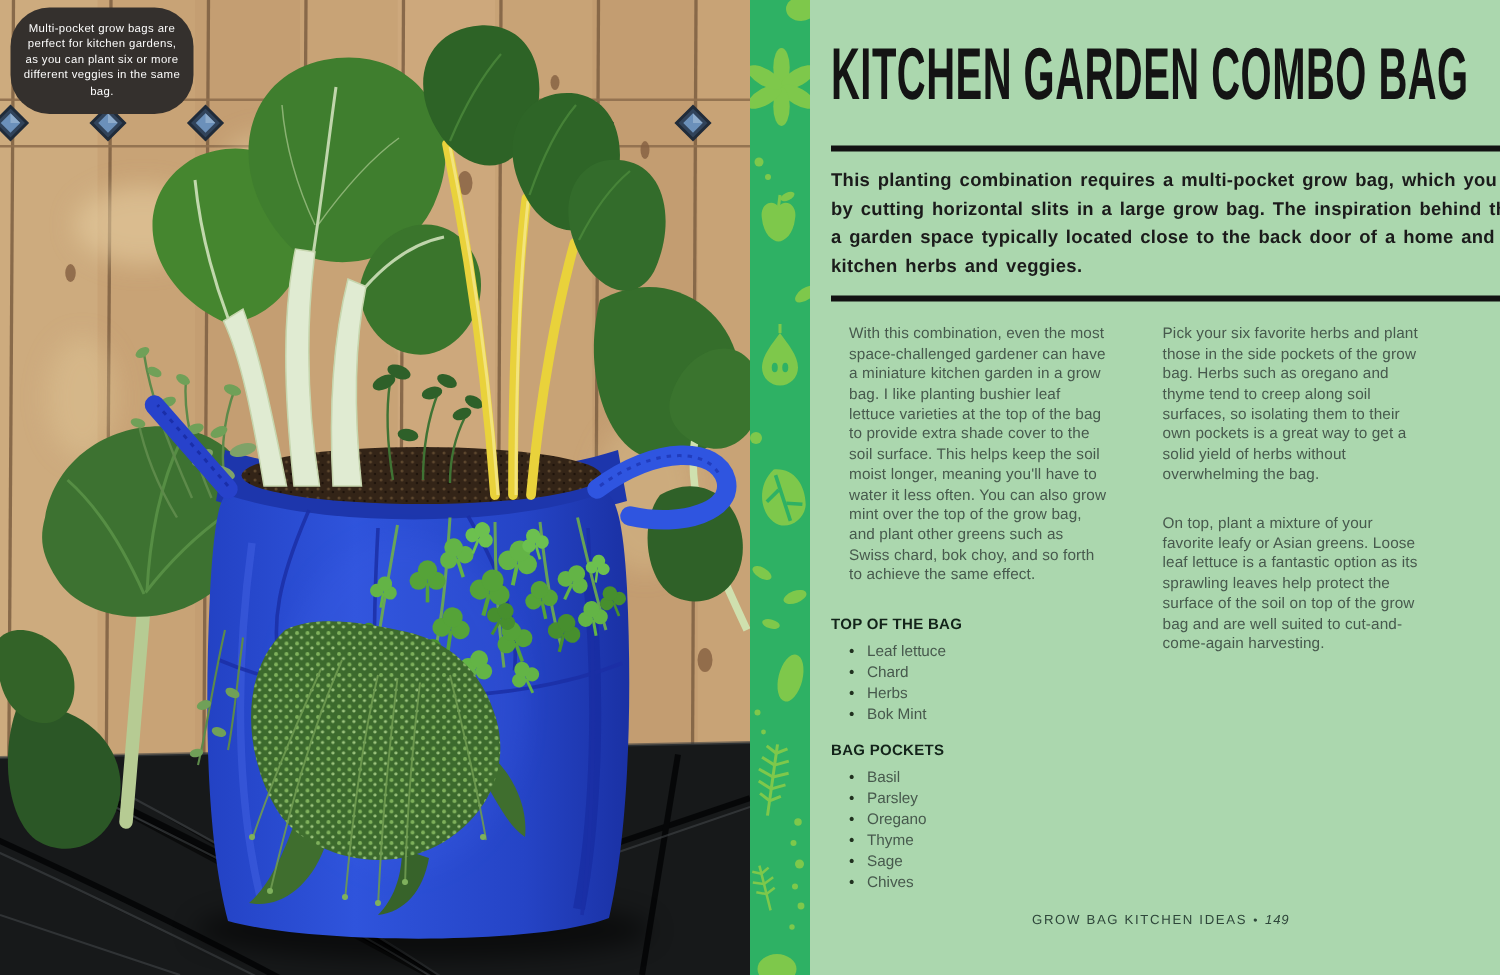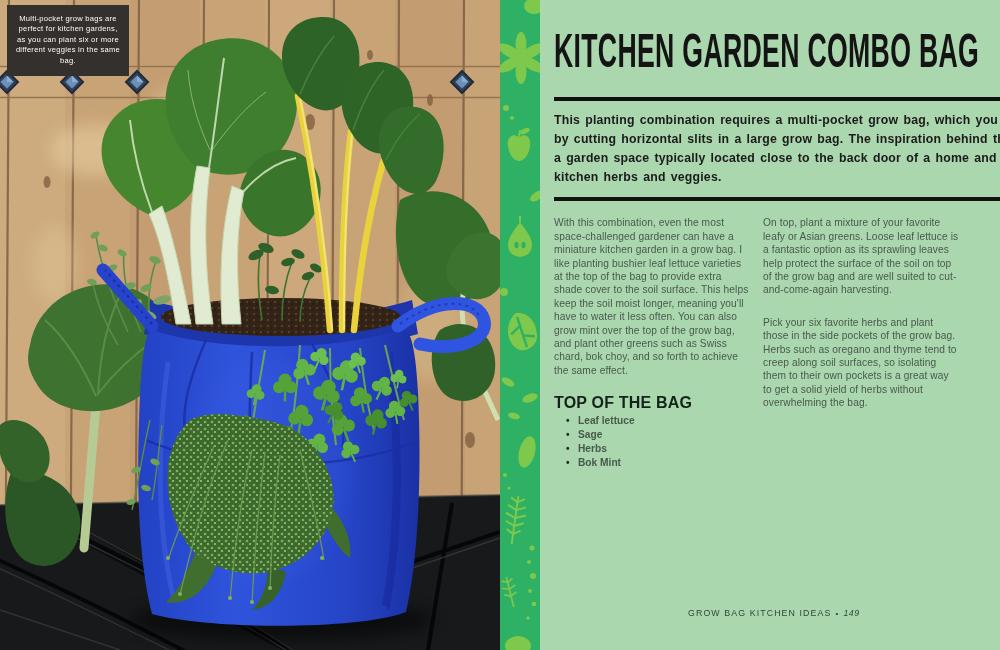--- a/index.html
+++ b/index.html
@@ -3,43 +3,43 @@
 <meta charset="utf-8">
 <style>
   html,body{margin:0;padding:0;background:#ffffff;}
   body{width:1000px;height:650px;overflow:hidden;font-family:"Liberation Sans",sans-serif;}
   .spread{display:flex;width:1000px;height:650px;}
 
   
   .photo-page{position:relative;flex:0 0 500px;width:500px;height:650px;overflow:hidden;}
   .photo-svg{display:block;width:500px;height:650px;}
   .caption-box{position:absolute;top:5px;left:7px;width:122px;box-sizing:border-box;
-    background:#34302d;color:#fdfdfd;padding:9px 8px 10px;text-align:center;}
+    background:#34302d;color:#fdfdfd;padding:9px 8px 10px;text-align:center;border-radius:26px;}
   .caption-box p{margin:0;font-size:7.6px;line-height:10.4px;letter-spacing:.25px;font-weight:500;}
 
   
   .divider-strip{flex:0 0 40px;width:40px;height:650px;}
   .strip-svg{display:block;width:40px;height:650px;}
 
   
   .text-page{position:relative;flex:1;background:#abd7ae;box-sizing:border-box;
     padding:30px 35px 0 14px;color:#47594d;}
   h1.title{margin:0 0 22px 0;font-size:43px;line-height:1.05;color:#141414;white-space:nowrap;}
   h1.title span{display:inline-block;transform:scale(0.62,1.14);transform-origin:0 85%;
     font-weight:700;letter-spacing:0.5px;}
   .rule{height:4px;background:#121212;}
   .intro{font-weight:bold;font-size:12.3px;line-height:18.8px;color:#1b1b1b;
     letter-spacing:.2px;word-spacing:1.5px;margin:10px 0 11px;}
   .columns{display:flex;gap:13px;margin-top:15px;}
   .col{width:196px;}
-  .col p{margin:0 0 19px;font-size:10.2px;line-height:13.4px;letter-spacing:.1px;}
-  .list-block h3{margin:6px 0 5px;font-size:16px;line-height:13px;color:#13231a;
+  .col p{margin:0 12px 19px;font-size:10.2px;line-height:13.4px;letter-spacing:.1px;}
+  .list-block h3{margin:6px 0 5px;font-size:10px;line-height:13px;color:#13231a;
     letter-spacing:.2px;font-weight:bold;}
   .list-block ul{list-style:none;margin:0 0 10px;padding:0 0 0 24px;}
-  .list-block li{position:relative;font-size:10.2px;line-height:14px;font-weight:bold;}
+  .list-block li{position:relative;font-size:10.2px;line-height:14px;}
   .list-block li::before{content:"\2022";position:absolute;left:-12px;color:#20301f;}
   .page-footer{position:absolute;left:148px;top:608px;font-size:8.8px;letter-spacing:1.1px;
     color:#2e463a;white-space:nowrap;}
   .page-footer .dot{margin:0 4px;font-size:8px;}
   .page-footer .pagenum{font-style:italic;letter-spacing:.5px;}
 </style>
 </head>
 <body>
 
 <div class="spread">
@@ -446,31 +446,42 @@
     <div class="rule"></div>
 
     <div class="columns">
       <div class="col">
         <p>With this combination, even the most space-challenged gardener can have a miniature kitchen garden in a grow bag. I like planting bushier leaf lettuce varieties at the top of the bag to provide extra shade cover to the soil surface. This helps keep the soil moist longer, meaning you'll have to water it less often. You can also grow mint over the top of the grow bag, and plant other greens such as Swiss chard, bok choy, and so forth to achieve the same effect.</p>
 
         <div class="list-block">
           <h3>TOP OF THE BAG</h3>
           <ul>
             <li>Leaf lettuce</li>
-            <li>Sage</li>
+            <li>Chard</li>
             <li>Herbs</li>
             <li>Bok Mint</li>
           </ul>
         </div>
 
+        <div class="list-block">
+          <h3>BAG POCKETS</h3>
+          <ul>
+            <li>Basil</li>
+            <li>Parsley</li>
+            <li>Oregano</li>
+            <li>Thyme</li>
+            <li>Sage</li>
+            <li>Chives</li>
+          </ul>
+        </div>
       </div>
 
       <div class="col">
+        <p>Pick your six favorite herbs and plant those in the side pockets of the grow bag. Herbs such as oregano and thyme tend to creep along soil surfaces, so isolating them to their own pockets is a great way to get a solid yield of herbs without overwhelming the bag.</p>
         <p>On top, plant a mixture of your favorite leafy or Asian greens. Loose leaf lettuce is a fantastic option as its sprawling leaves help protect the surface of the soil on top of the grow bag and are well suited to cut-and-come-again harvesting.</p>
-        <p>Pick your six favorite herbs and plant those in the side pockets of the grow bag. Herbs such as oregano and thyme tend to creep along soil surfaces, so isolating them to their own pockets is a great way to get a solid yield of herbs without overwhelming the bag.</p>
       </div>
     </div>
 
     <div class="page-footer">
       <span>GROW BAG KITCHEN IDEAS</span><span class="dot">•</span><span class="pagenum">149</span>
     </div>
   </div>
 </div>
 
 </body></html>

